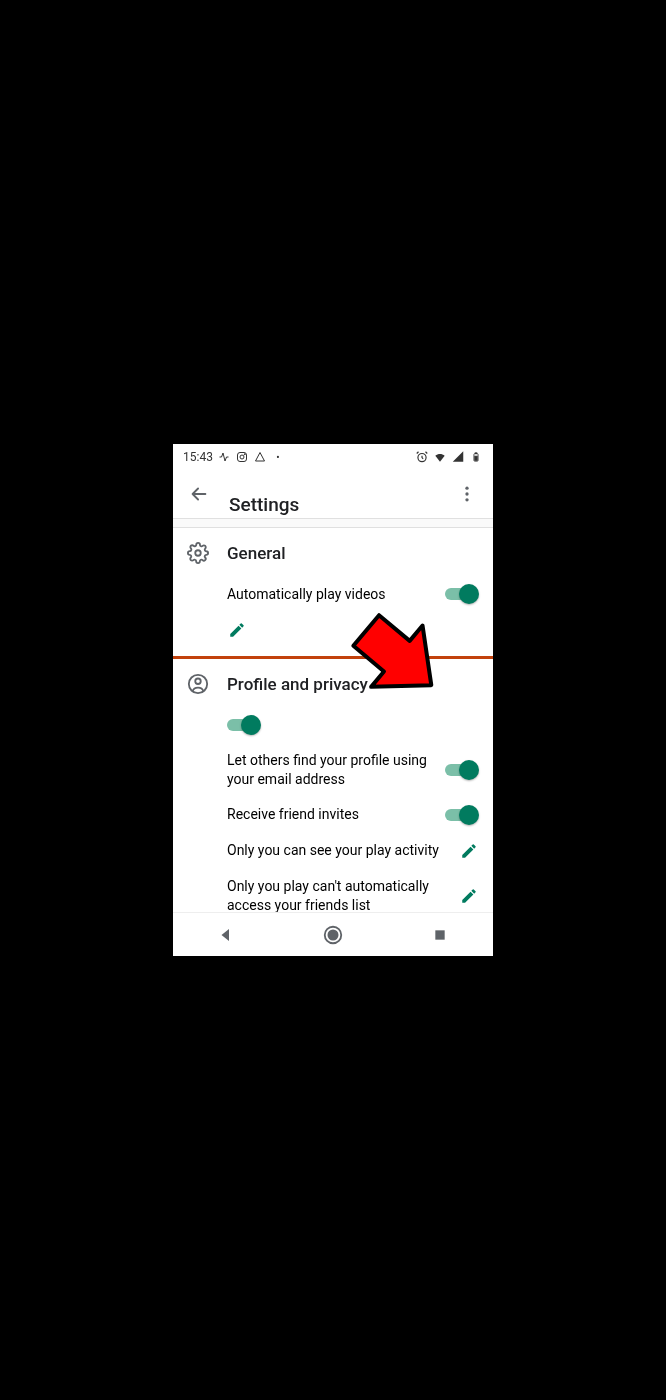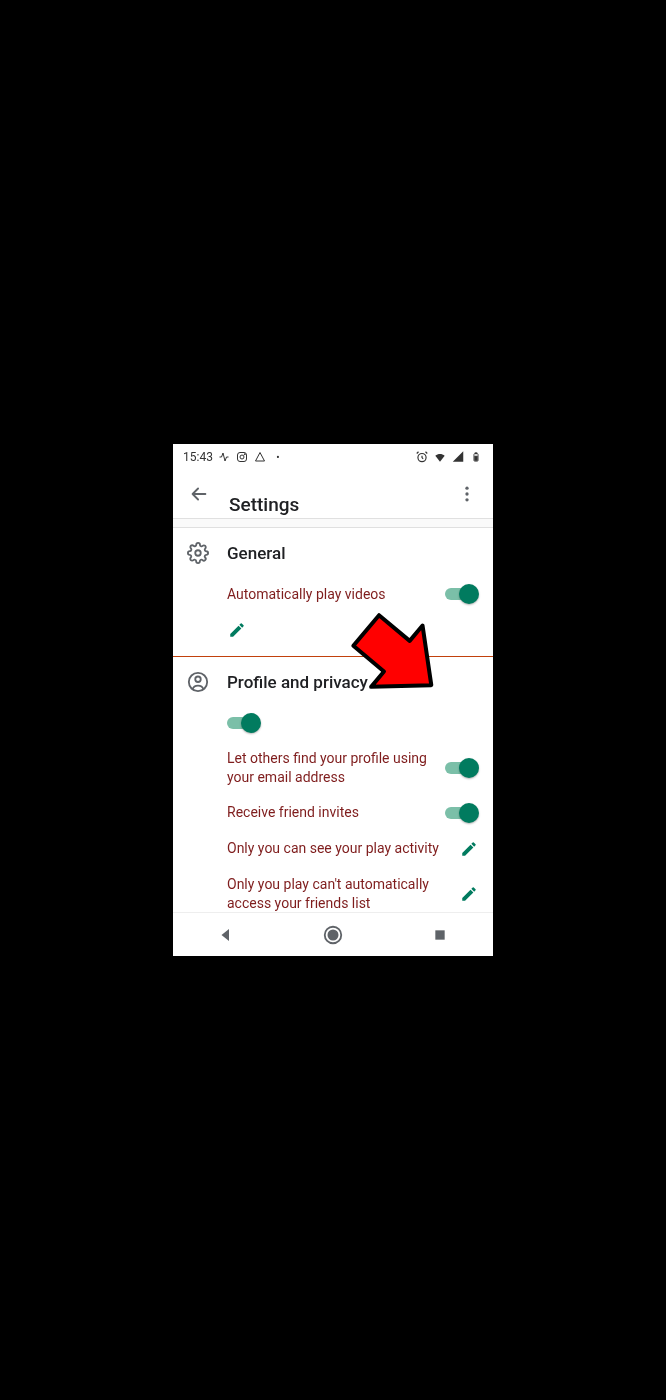--- a/index.html
+++ b/index.html
@@ -43,39 +43,39 @@
   .app-bar .title {
     font-size: 19px;
     font-weight: 500;
     color: #202124;
     flex: 1;
     margin-top: 21px;
   }
   .icon-btn { width: 24px; height: 24px; display: inline-flex; align-items: center; justify-content: center; color: #5f6368; cursor: pointer; }
   .divider { height: 1px; background: #e0e0e0; }
   .content { flex: 1; overflow: hidden; }
-  .section { padding: 14px 14px 8px 14px; border-bottom: 1px solid #c2410c; }
+  .section { padding: 14px 14px 8px 14px; border-bottom: 3px solid #c2410c; }
   .section-header {
     display: flex;
     align-items: center;
     gap: 18px;
     margin-bottom: 12px;
     color: #202124;
   }
   .section-header .sec-icon { width: 22px; height: 22px; color: #5f6368; display:flex; align-items:center; justify-content:center; }
   .section-header .sec-title { font-size: 17px; font-weight: 500; }
   .row {
     display: flex;
     align-items: center;
     padding: 8px 0 8px 40px;
   }
   .row .label {
     flex: 1;
     font-size: 14px;
-    color: #7f1d1d;
+    color: #000000;
     line-height: 1.35;
     padding-right: 8px;
   }
   .toggle {
     width: 34px;
     height: 20px;
     position: relative;
     cursor: pointer;
   }
   .toggle .track {

